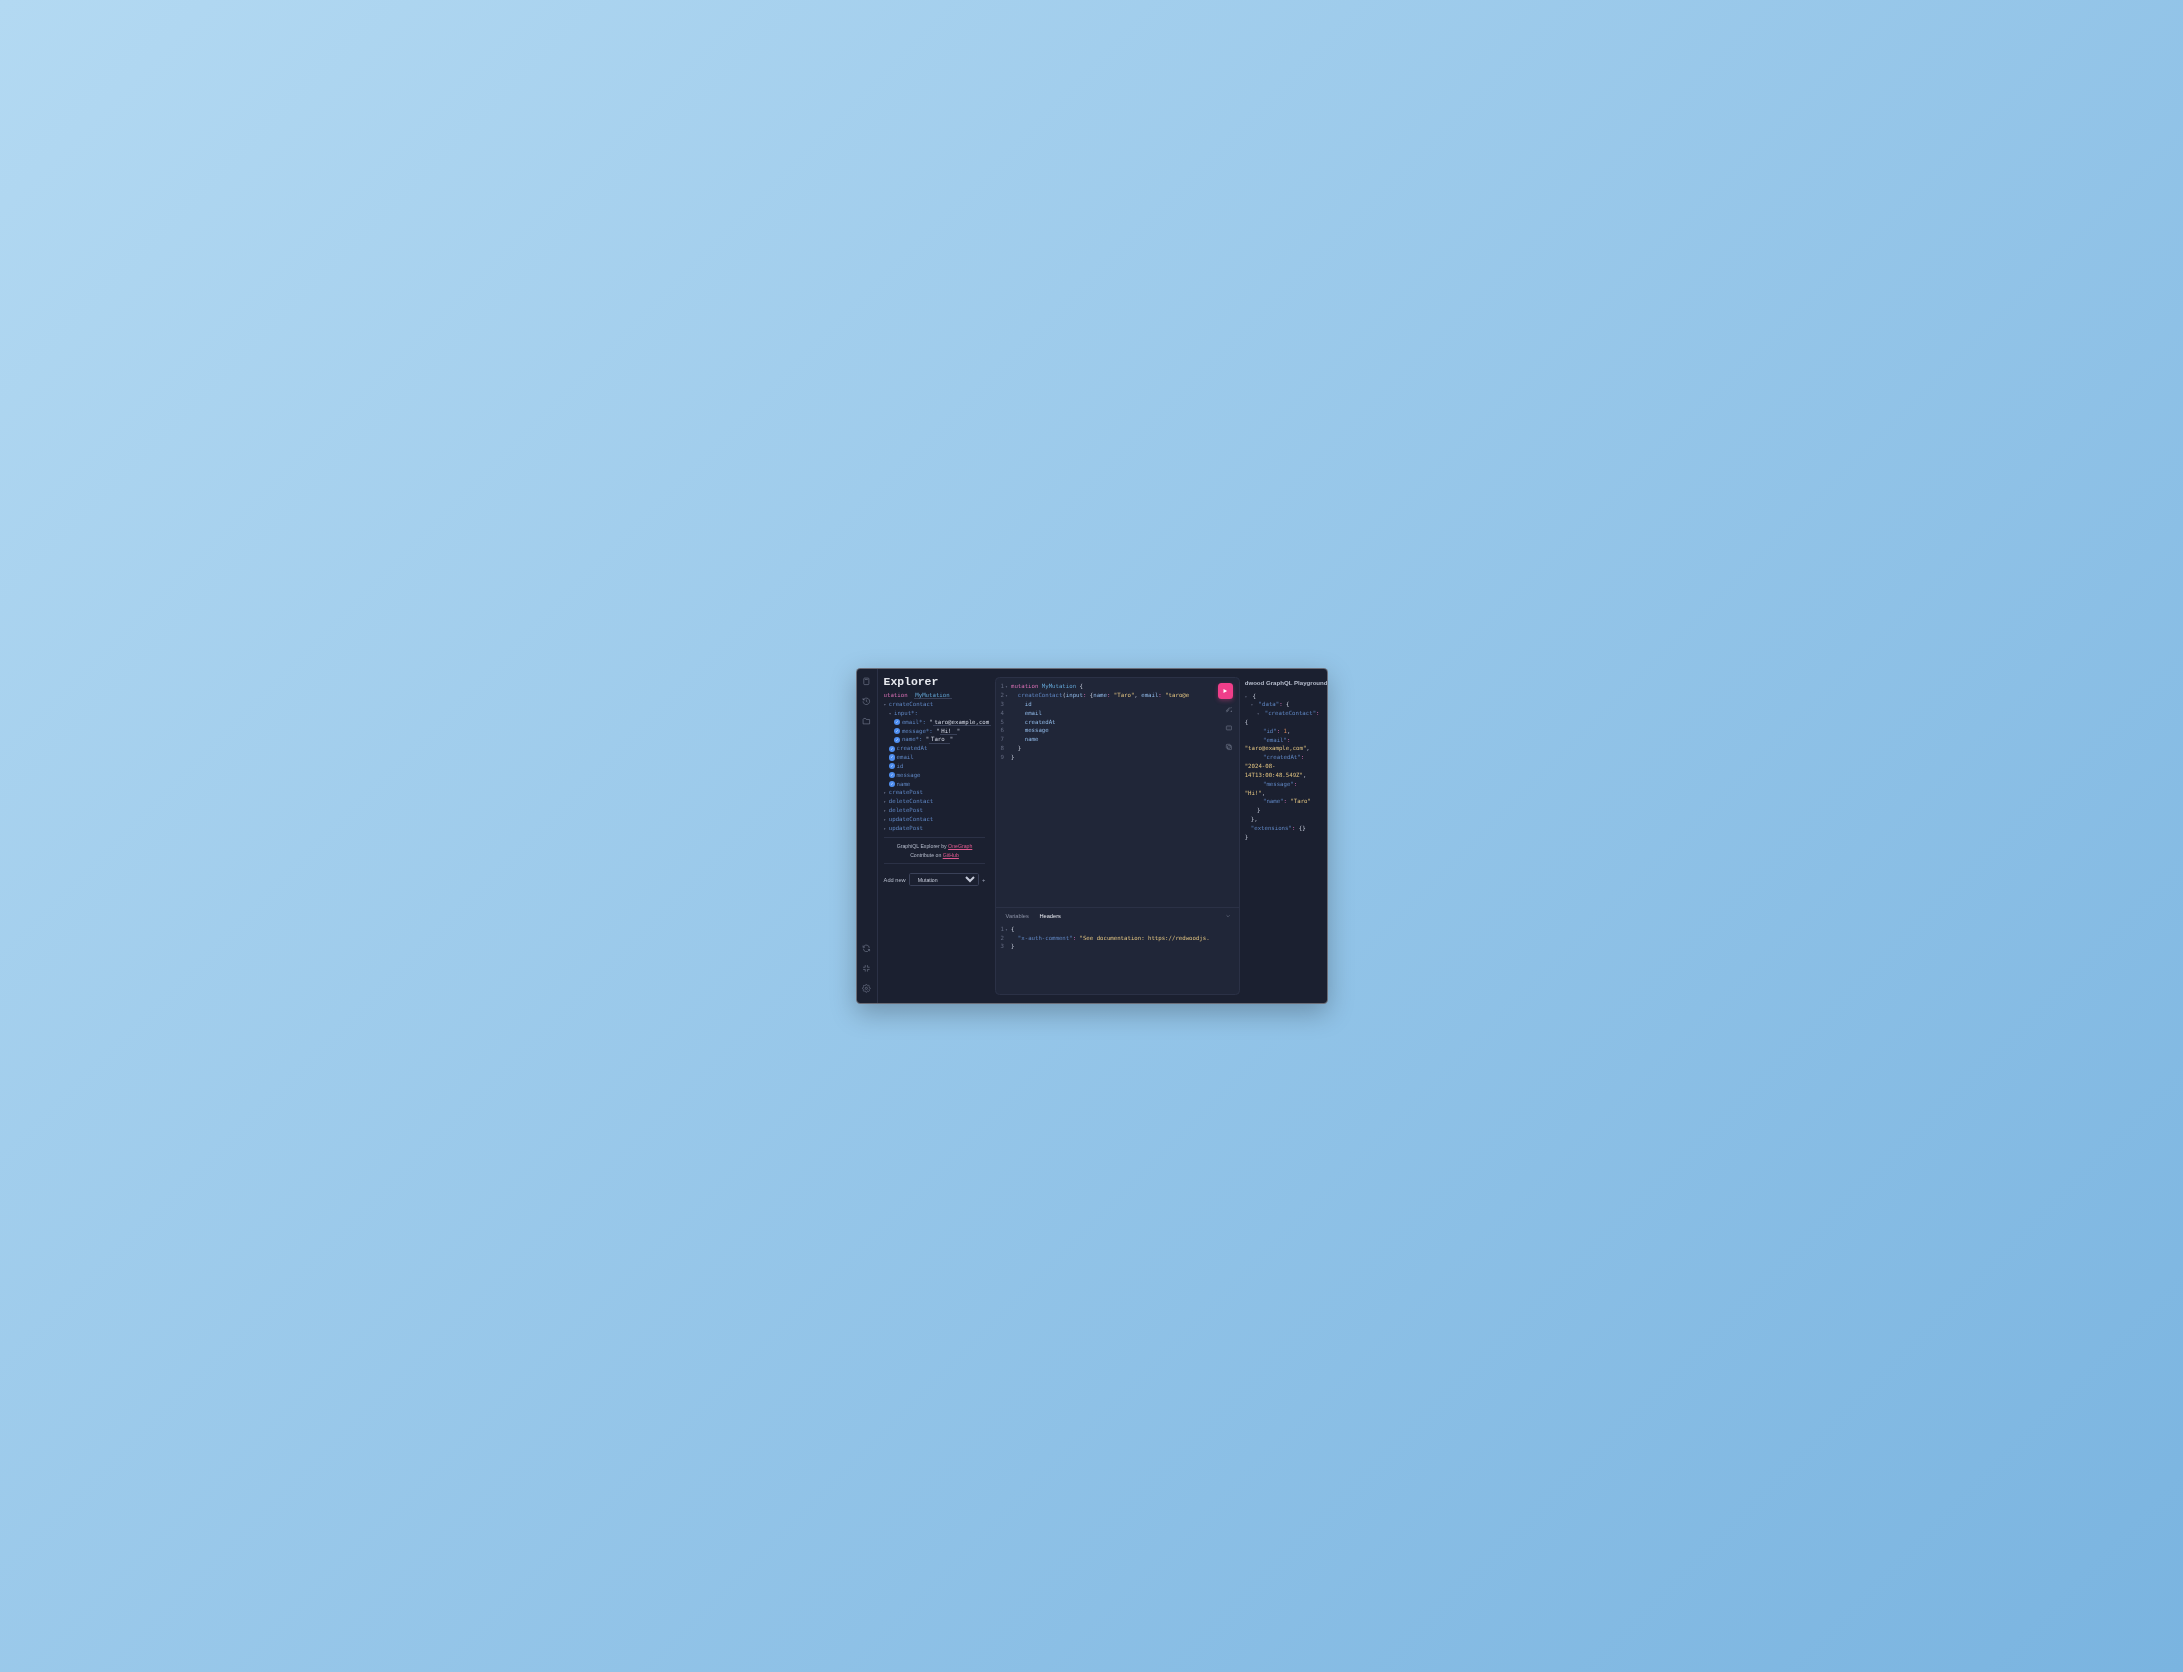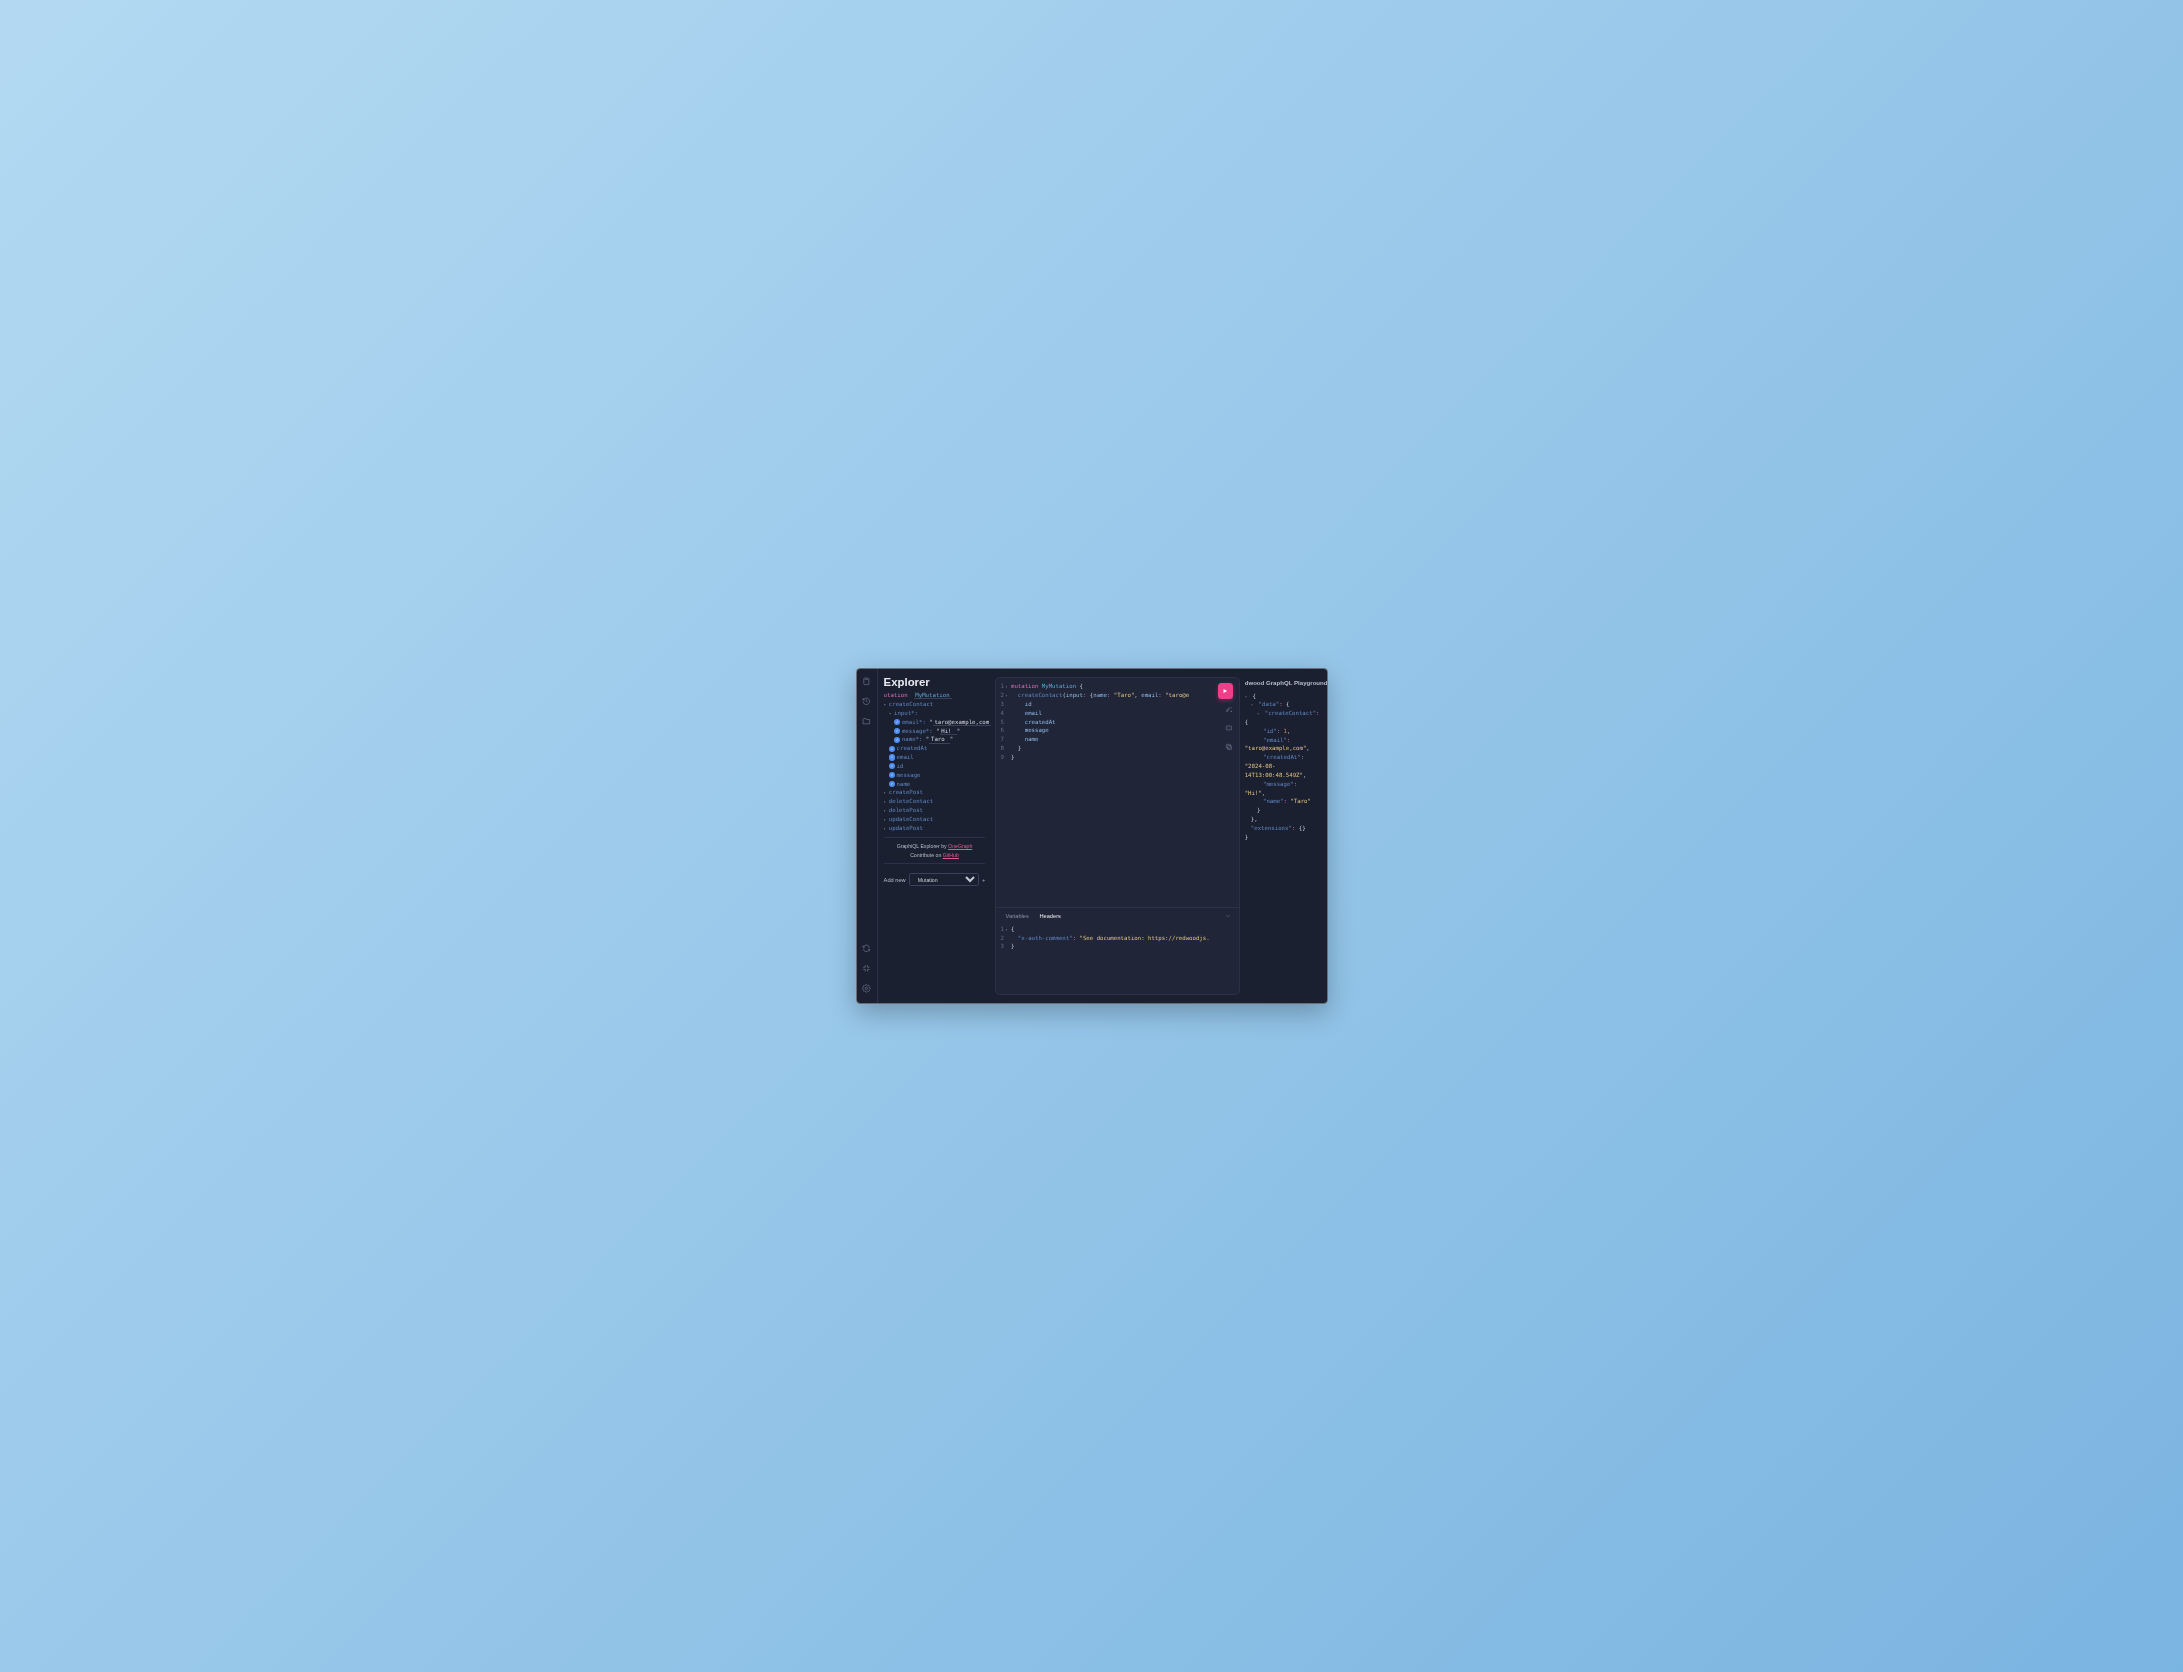--- a/index.html
+++ b/index.html
@@ -156,21 +156,21 @@
     <span><svg viewBox="0 0 24 24">
           <path d="M9 3v6M15 3v6M9 15v6M15 15v6M3 9h6M3 15h6M15 9h6M15 15h6"></path>
         </svg></span>
     <span><svg viewBox="0 0 24 24">
           <circle cx="12" cy="12" r="3"></circle>
           <path d="M19.4 15a1.7 1.7 0 0 0 .34 1.87l.06.06a2 2 0 1 1-2.83 2.83l-.06-.06a1.7 1.7 0 0 0-1.87-.34 1.7 1.7 0 0 0-1 1.56V21a2 2 0 1 1-4 0v-.09a1.7 1.7 0 0 0-1-1.56 1.7 1.7 0 0 0-1.87.34l-.06.06a2 2 0 1 1-2.83-2.83l.06-.06a1.7 1.7 0 0 0 .34-1.87 1.7 1.7 0 0 0-1.56-1H3a2 2 0 1 1 0-4h.09a1.7 1.7 0 0 0 1.56-1 1.7 1.7 0 0 0-.34-1.87l-.06-.06a2 2 0 1 1 2.83-2.83l.06.06a1.7 1.7 0 0 0 1.87.34H9a1.7 1.7 0 0 0 1-1.56V3a2 2 0 1 1 4 0v.09a1.7 1.7 0 0 0 1 1.56 1.7 1.7 0 0 0 1.87-.34l.06-.06a2 2 0 1 1 2.83 2.83l-.06.06a1.7 1.7 0 0 0-.34 1.87V9a1.7 1.7 0 0 0 1.56 1H21a2 2 0 1 1 0 4h-.09a1.7 1.7 0 0 0-1.56 1z"></path>
         </svg></span>
   </div>
 
   <div class="explorer mono">
-    <h1 style="font-family:Liberation Sans, sans-serif;">Explorer</h1>
+    <h1 style="font-family:Liberation Mono, monospace;">Explorer</h1>
     <div class="op-line">
       <span class="kw-ut">utation</span>
       <span>&nbsp;</span><span class="op-name">MyMutation</span>
     </div>
     <div class="tree">
       <div class="row"><span class="caret">▾</span><span class="field">createContact</span></div>
       <div class="row" style="padding-left:5.2px;"><span class="caret">▾</span><span class="field">input*:</span></div>
       <div class="row" style="padding-left:10.5px;"><span class="check">✓</span><span class="field">email*:</span> <span>"</span><span class="valbox">taro@example,com</span></div>
       <div class="row" style="padding-left:10.5px;"><span class="check">✓</span><span class="field">message*:</span> <span>"</span><span class="valbox">Hi! </span><span>"</span></div>
       <div class="row" style="padding-left:10.5px;"><span class="check">✓</span><span class="field">name*:</span> <span>"</span><span class="valbox">Taro </span><span>"</span></div>

